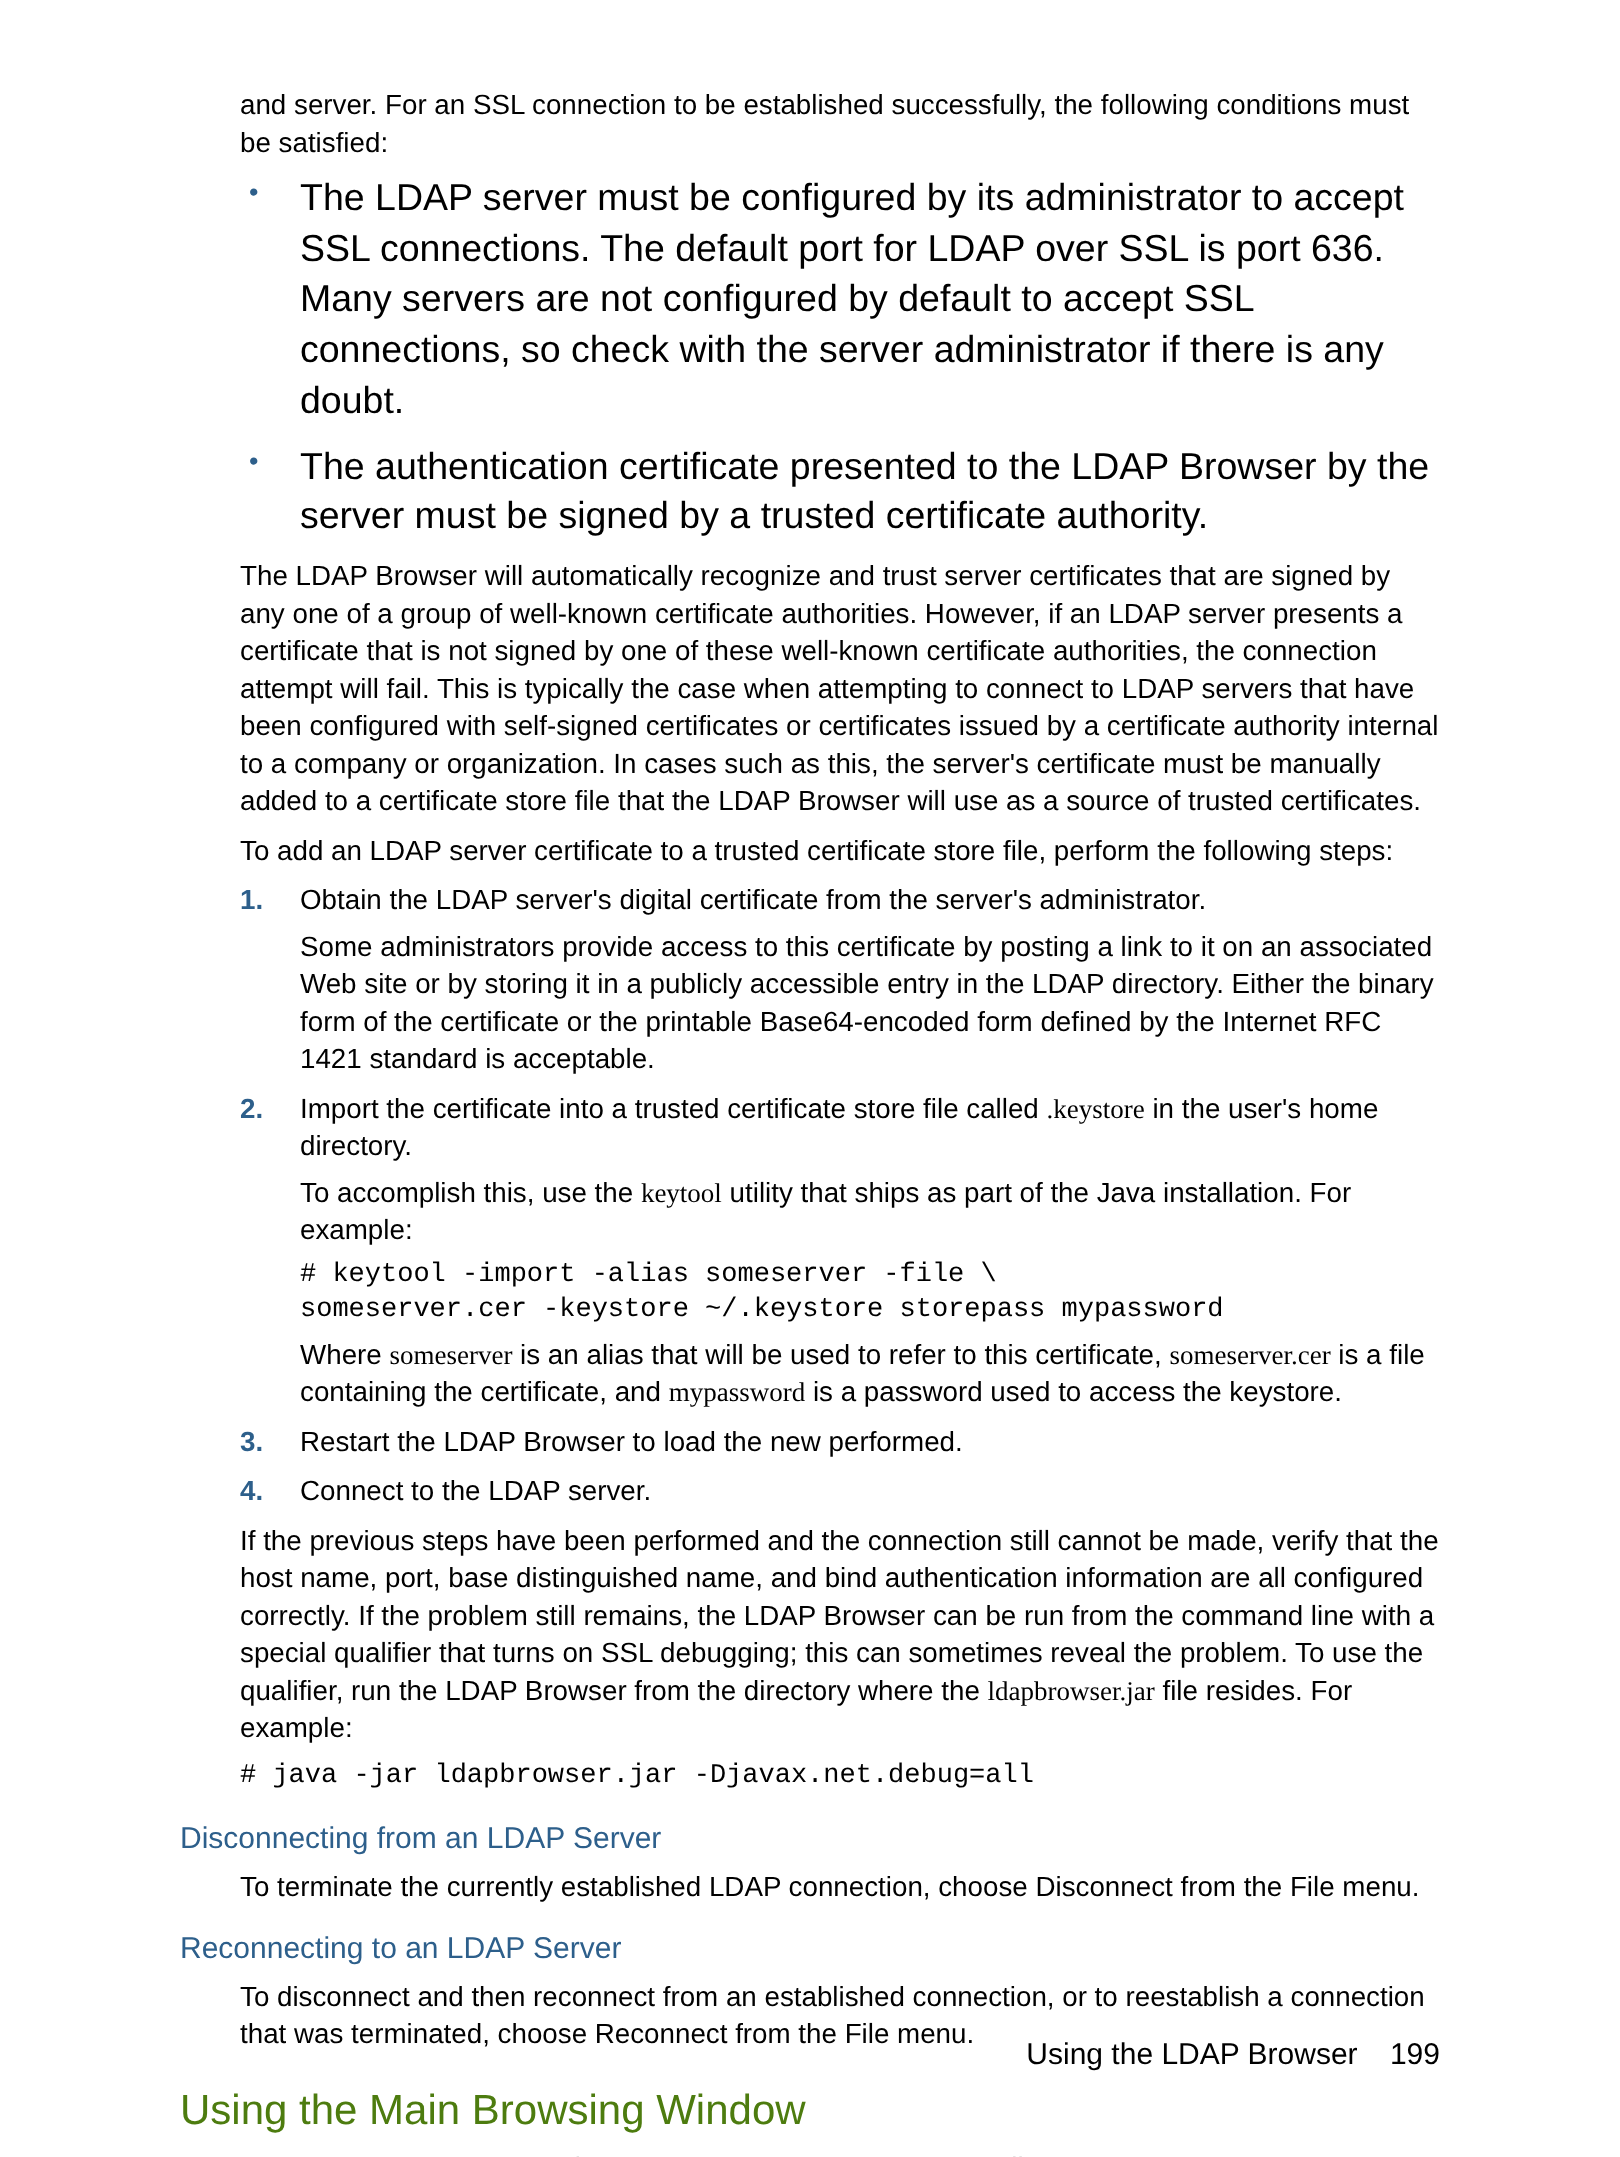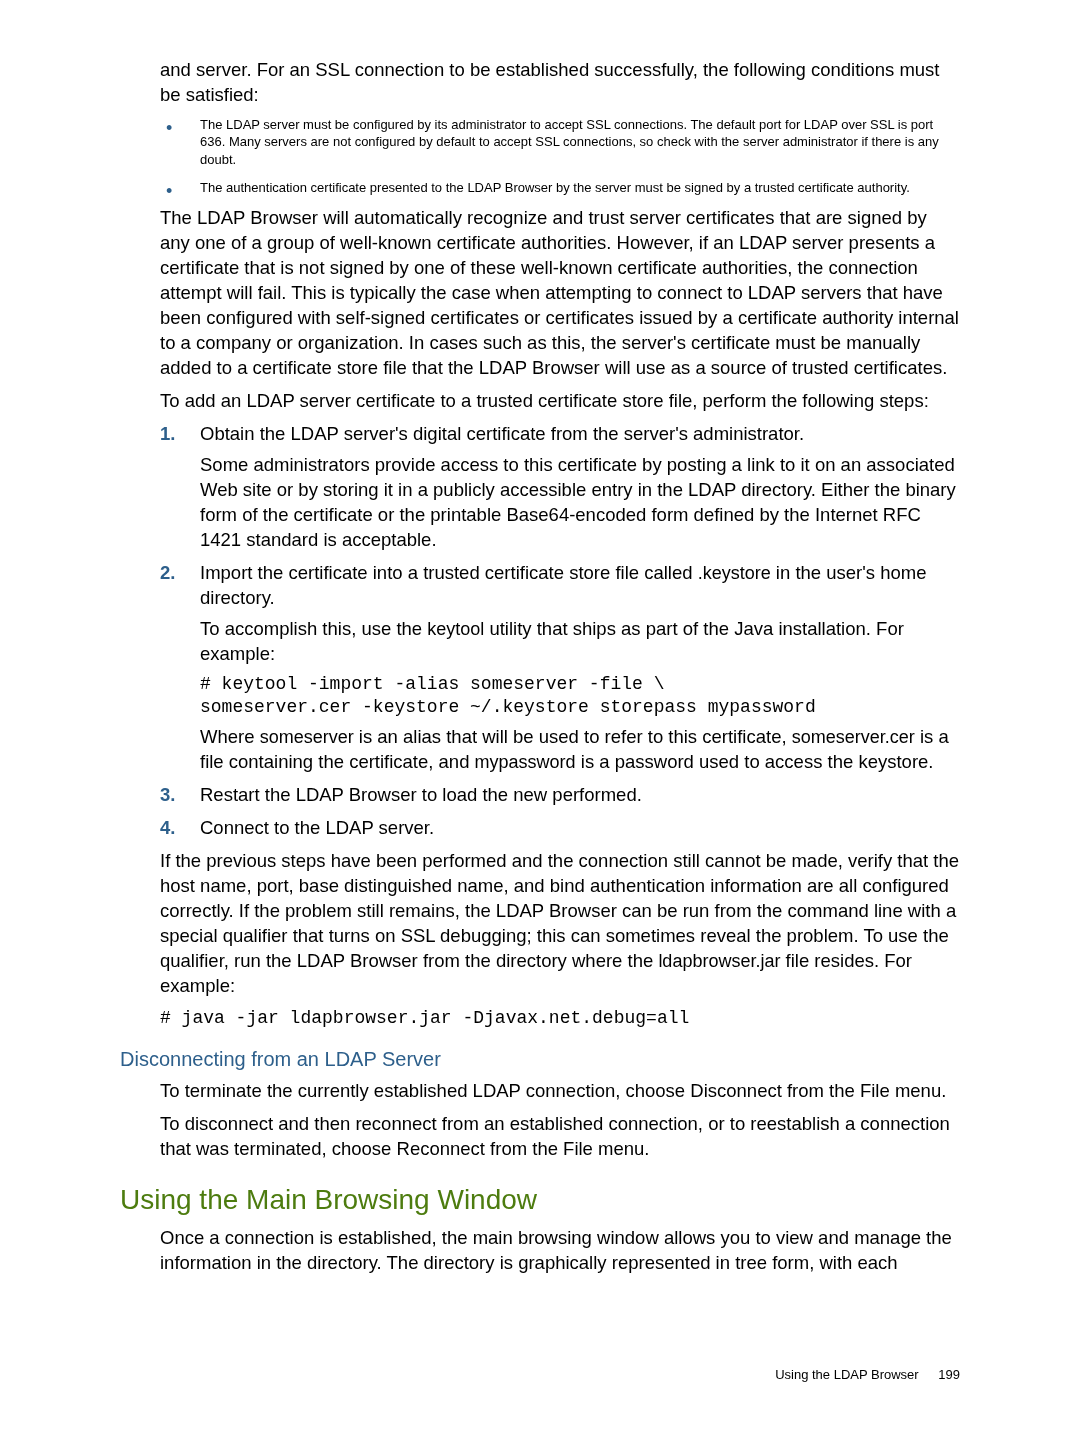--- a/index.html
+++ b/index.html
@@ -24,21 +24,21 @@
     padding-left: 40px;
   }
   ul.bullets {
     list-style: none;
     margin: 4px 0 8px 0;
     padding: 0 0 0 40px;
   }
   ul.bullets li {
     position: relative;
     padding-left: 40px;
-    font-size: 13px;
+    font-size: 25px;
     line-height: 1.35;
     margin-bottom: 10px;
   }
   ul.bullets li::before {
     content: "•";
     position: absolute;
     left: 6px;
     top: 0;
     color: #2d5f8b;
     font-size: 18px;
@@ -87,24 +87,24 @@
   .h2 {
     color: #4d7c0f;
     font-size: 28px;
     font-weight: 400;
     margin: 22px 0 10px 0;
   }
   .footer {
     position: absolute;
     bottom: 56px;
     right: 120px;
-    font-size: 13px;
+    font-size: 20px;
   }
   .footer .pnum { margin-left: 16px; }
-  .inline-code { font-family: Liberation Sans, sans-serif; font-size: 18px; }
+  .inline-code { font-family: Liberation Serif, serif; font-size: 18px; }
 </style>
 </head>
 <body>
 
 <div class="page">
 
   <p class="body-text">and server. For an SSL connection to be established successfully, the following conditions must be satisfied:</p>
 
   <ul class="bullets">
     <li>The LDAP server must be configured by its administrator to accept SSL connections. The default port for LDAP over SSL is port 636. Many servers are not configured by default to accept SSL connections, so check with the server administrator if there is any doubt.</li>
@@ -137,20 +137,21 @@
 
   <p class="body-text">
     <span>If the previous steps have been performed and the connection still cannot be made, verify that the host name, port, base distinguished name, and bind authentication information are all configured correctly. If the problem still remains, the LDAP Browser can be run from the command line with a special qualifier that turns on SSL debugging; this can sometimes reveal the problem. To use the qualifier, run the LDAP Browser from the directory where the </span><span class="inline-code">ldapbrowser.jar</span><span> file resides. For example:</span>
   </p>
 
   <div class="code-block" style="padding-left:40px;"># java -jar ldapbrowser.jar -Djavax.net.debug=all</div>
 
   <div class="h3">Disconnecting from an LDAP Server</div>
   <p class="body-text">To terminate the currently established LDAP connection, choose Disconnect from the File menu.</p>
 
+  <div class="h3">Reconnecting to an LDAP Server</div>
   <p class="body-text">To disconnect and then reconnect from an established connection, or to reestablish a connection that was terminated, choose Reconnect from the File menu.</p>
 
   <div class="h2">Using the Main Browsing Window</div>
   <p class="body-text">Once a connection is established, the main browsing window allows you to view and manage the information in the directory. The directory is graphically represented in tree form, with each</p>
 
   <div class="footer">
     <span>Using the LDAP Browser</span>
     <span class="pnum">199</span>
   </div>
 

